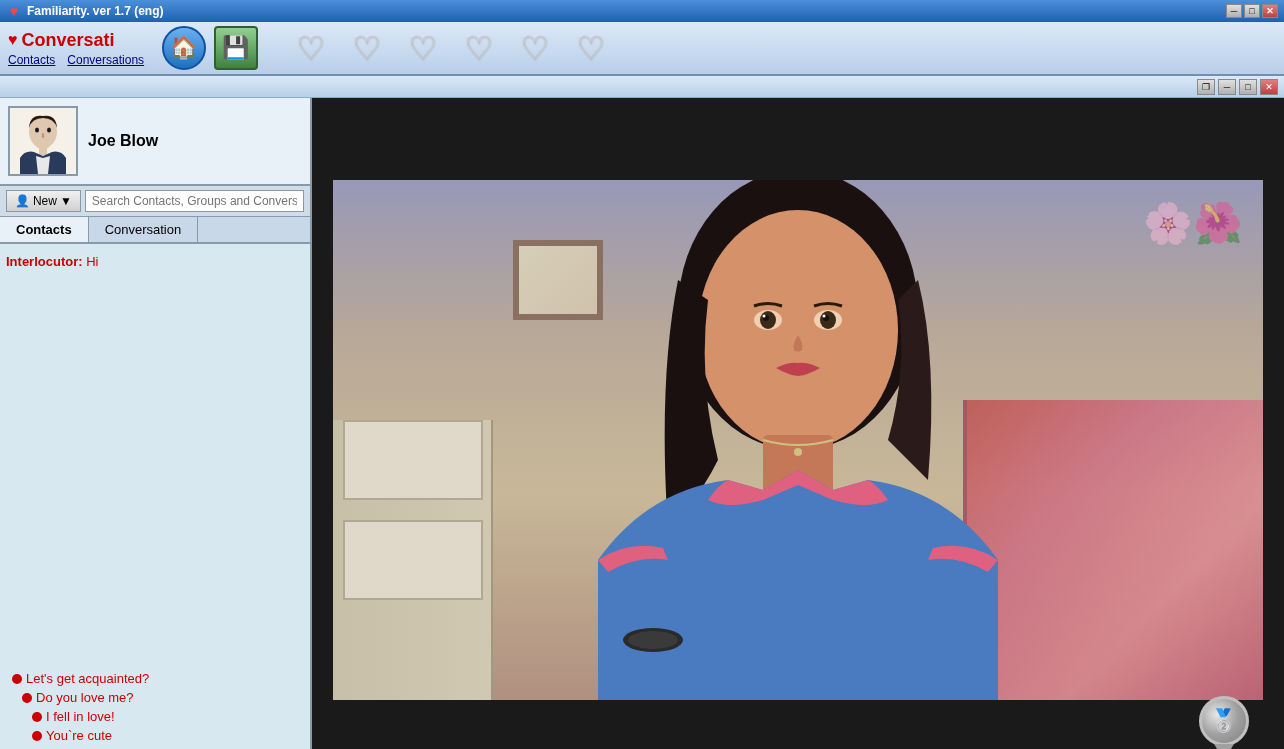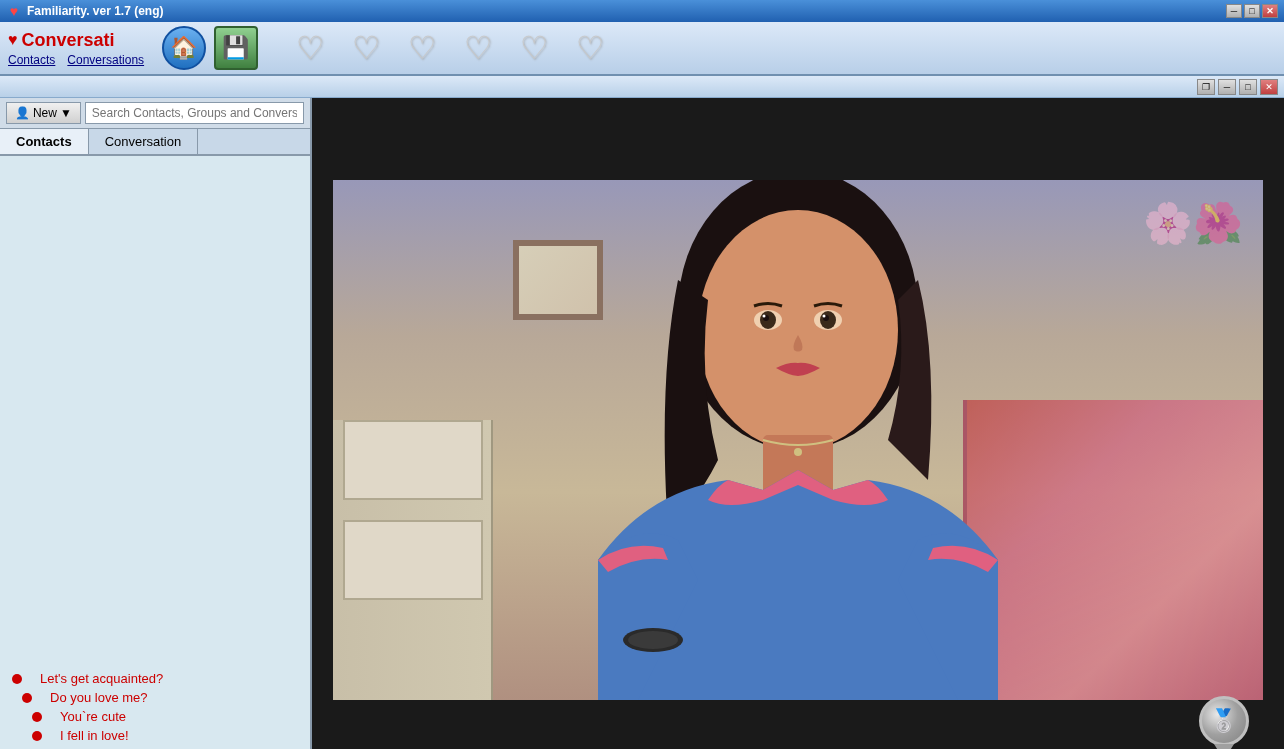--- a/index.html
+++ b/index.html
@@ -293,21 +293,21 @@
     .suggestions {
       position: absolute;
       bottom: 20px;
       left: 0;
       right: 0;
       padding: 6px 12px;
     }
     .suggestion-item {
       display: flex;
       align-items: center;
-      gap: 18px;
+      gap: 4px;
       padding: 2px 0;
       font-size: 13px;
       color: #cc0000;
       cursor: pointer;
     }
     .suggestion-dot {
       width: 10px;
       height: 10px;
       background: #cc0000;
       border-radius: 50%;
@@ -435,20 +435,51 @@
     <div class="sec-btn">─</div>
     <div class="sec-btn">□</div>
     <div class="sec-btn close-sec">✕</div>
   </div>
 </div>
 
 <div class="main-content">
 
   <div class="left-panel">
 
+    <div class="contact-card">
+      <div class="contact-avatar">
+
+        <svg class="avatar-svg" viewBox="0 0 66 66" xmlns="http://www.w3.org/2000/svg">
+
+          <rect width="66" height="66" fill="#f5f0e8"></rect>
+
+          <ellipse cx="33" cy="24" rx="14" ry="16" fill="#e0c8b0"></ellipse>
+
+          <path d="M19 20 Q20 6 33 8 Q46 6 47 20 Q44 10 33 10 Q22 10 19 20Z" fill="#2a1a0a"></path>
+
+          <ellipse cx="27" cy="22" rx="2" ry="2.5" fill="#1a1a1a"></ellipse>
+          <ellipse cx="39" cy="22" rx="2" ry="2.5" fill="#1a1a1a"></ellipse>
+
+          <path d="M33 25 Q31 29 33 30 Q35 29 33 25Z" fill="#c0a080" stroke="#a08060" stroke-width="0.5"></path>
+
+          <path d="M28 33 Q33 37 38 33" stroke="#a06040" stroke-width="1.5" fill="none"></path>
+
+          <rect x="29" y="39" width="8" height="8" fill="#e0c8b0"></rect>
+
+          <path d="M10 66 L10 50 Q15 42 24 44 L33 48 L42 44 Q51 42 56 50 L56 66Z" fill="#2a3a5a"></path>
+
+          <path d="M26 48 L33 50 L40 48 L38 66 L28 66Z" fill="#e8e8e8"></path>
+
+          <path d="M22 32 Q25 40 33 42 Q41 40 44 32" fill="#e0c8b0"></path>
+        </svg>
+      </div>
+      <div class="contact-info">
+        <div class="contact-name">Joe Blow</div>
+      </div>
+    </div>
 
     <div class="search-bar">
       <button class="new-btn">
         <span>👤</span>
         <span>New</span>
         <span>▼</span>
       </button>
       <input class="search-input" type="text" placeholder="Search Contacts, Groups and Conversati..." style="">
     </div>
 
@@ -456,37 +487,41 @@
       <div class="tab active">
         <span>Contacts</span>
       </div>
       <div class="tab">
         <span>Conversation</span>
       </div>
     </div>
 
     <div class="contact-list">
 
+      <div class="interlocutor-line">
+        <span class="interlocutor-label">Interlocutor:</span>
+        <span class="interlocutor-value">Hi</span>
+      </div>
 
       <div class="suggestions">
         <div class="suggestion-item">
           <div class="suggestion-dot"></div>
           <span class="suggestion-text">Let's get acquainted?</span>
         </div>
         <div class="suggestion-item">
           <div class="suggestion-dot" style="margin-left:10px;"></div>
           <span class="suggestion-text">Do you love me?</span>
         </div>
         <div class="suggestion-item">
           <div class="suggestion-dot" style="margin-left:20px;"></div>
-          <span class="suggestion-text">You`re cute</span>
+          <span class="suggestion-text">I fell in love!</span>
         </div>
         <div class="suggestion-item">
           <div class="suggestion-dot" style="margin-left:20px;"></div>
-          <span class="suggestion-text">I fell in love!</span>
+          <span class="suggestion-text">You`re cute</span>
         </div>
       </div>
     </div>
 
   </div>
 
   <div class="right-panel">
 
     <div class="camera-feed">
 

